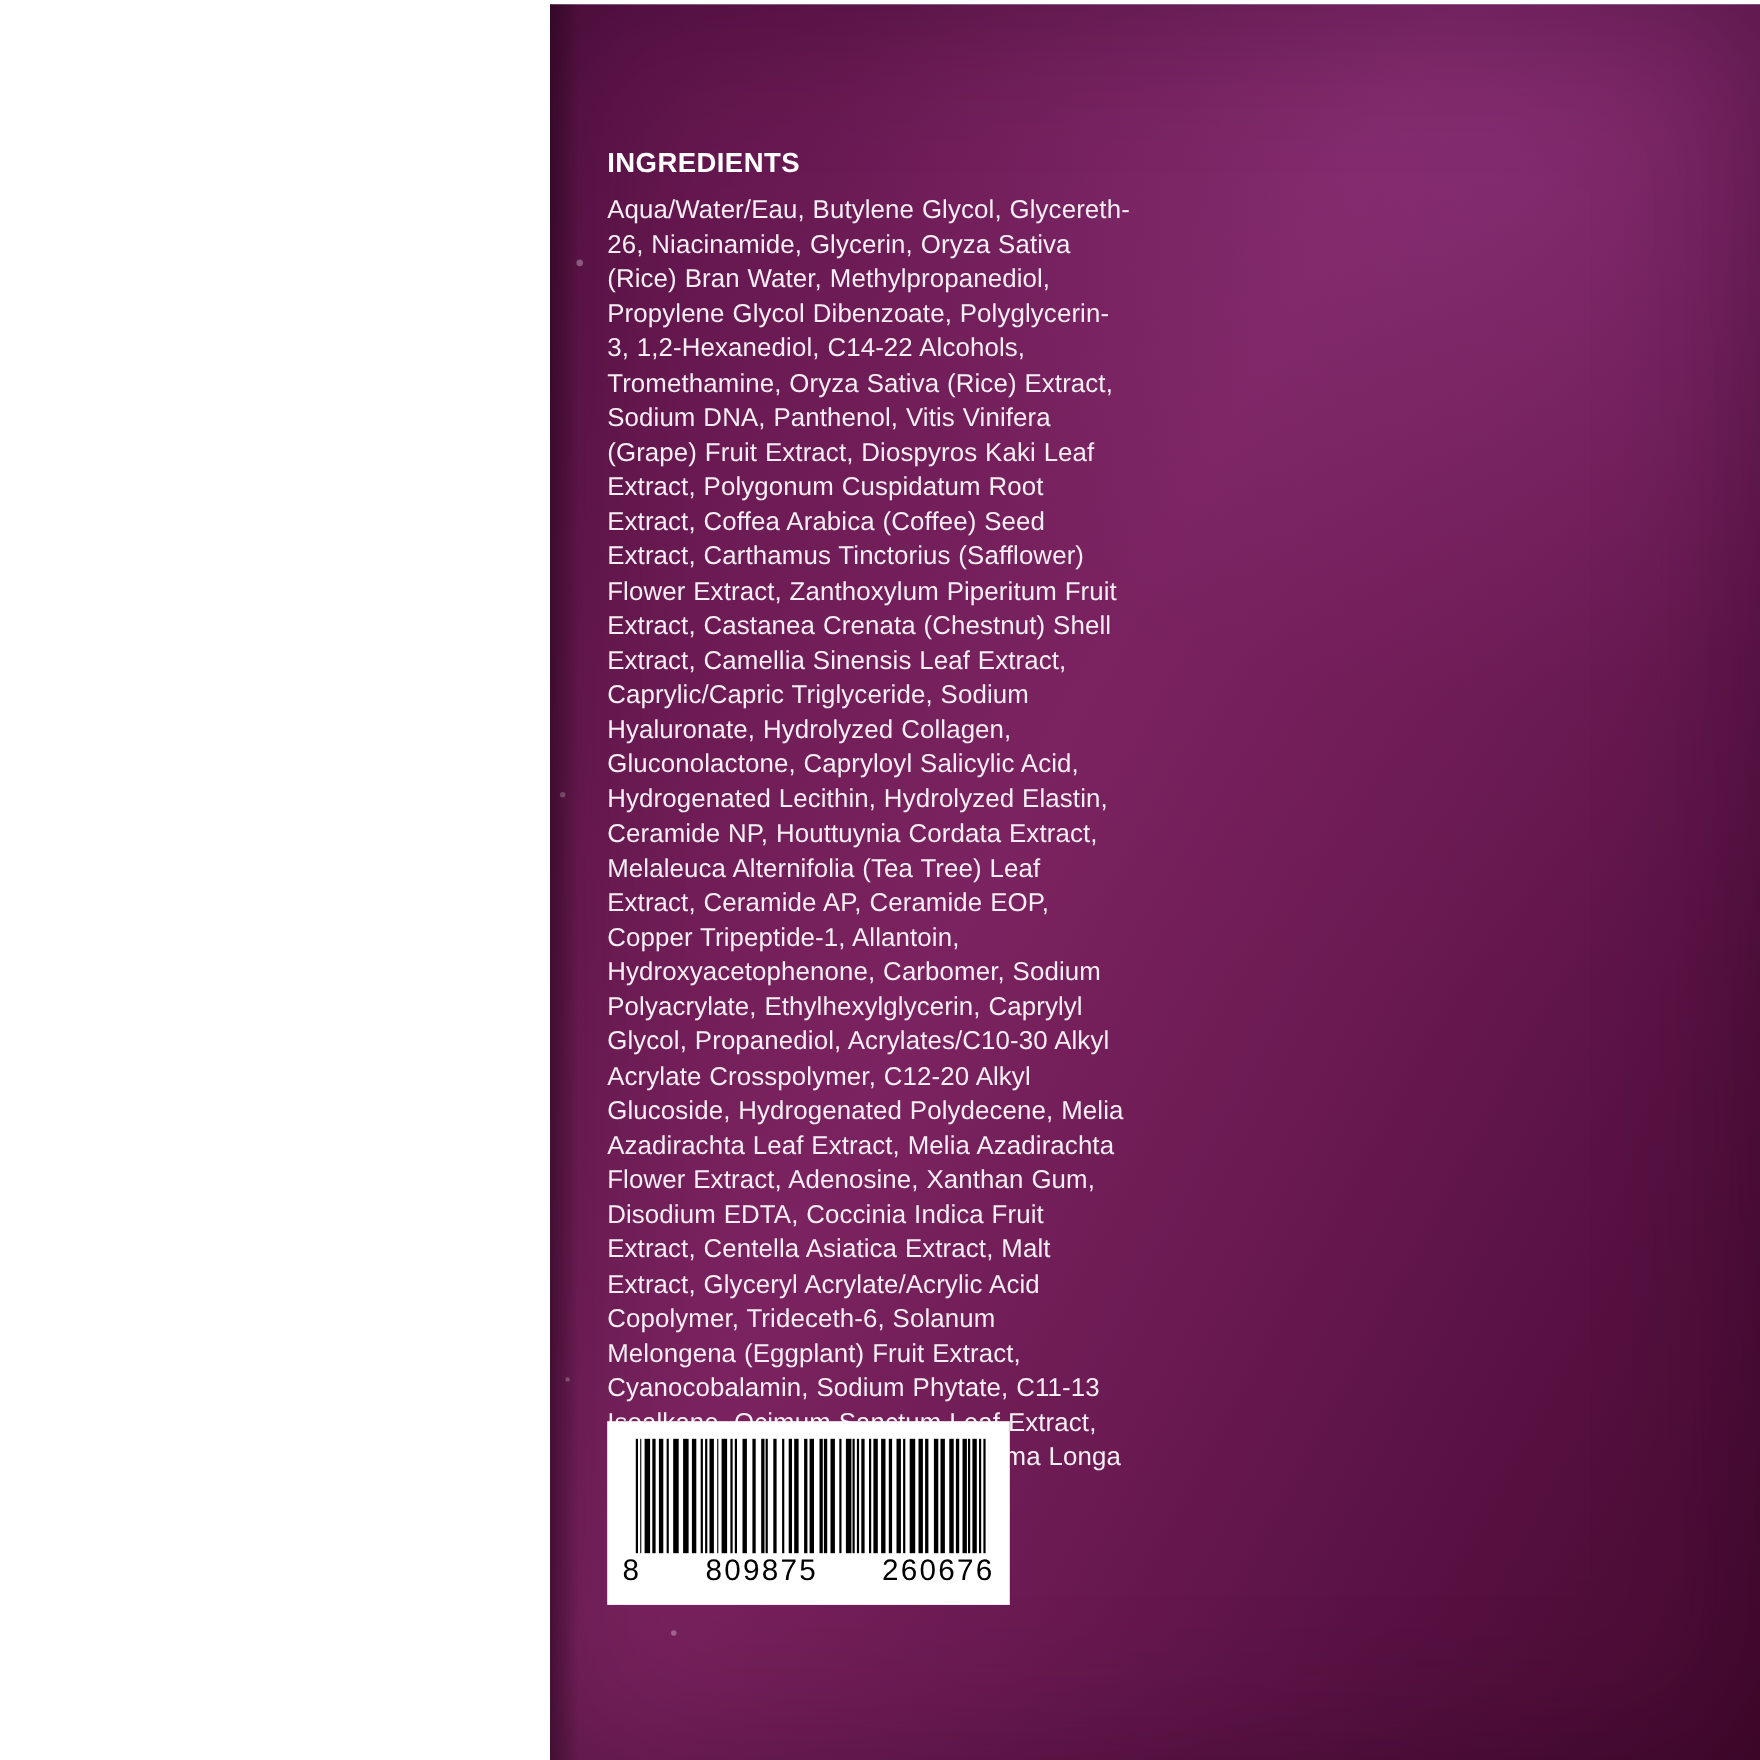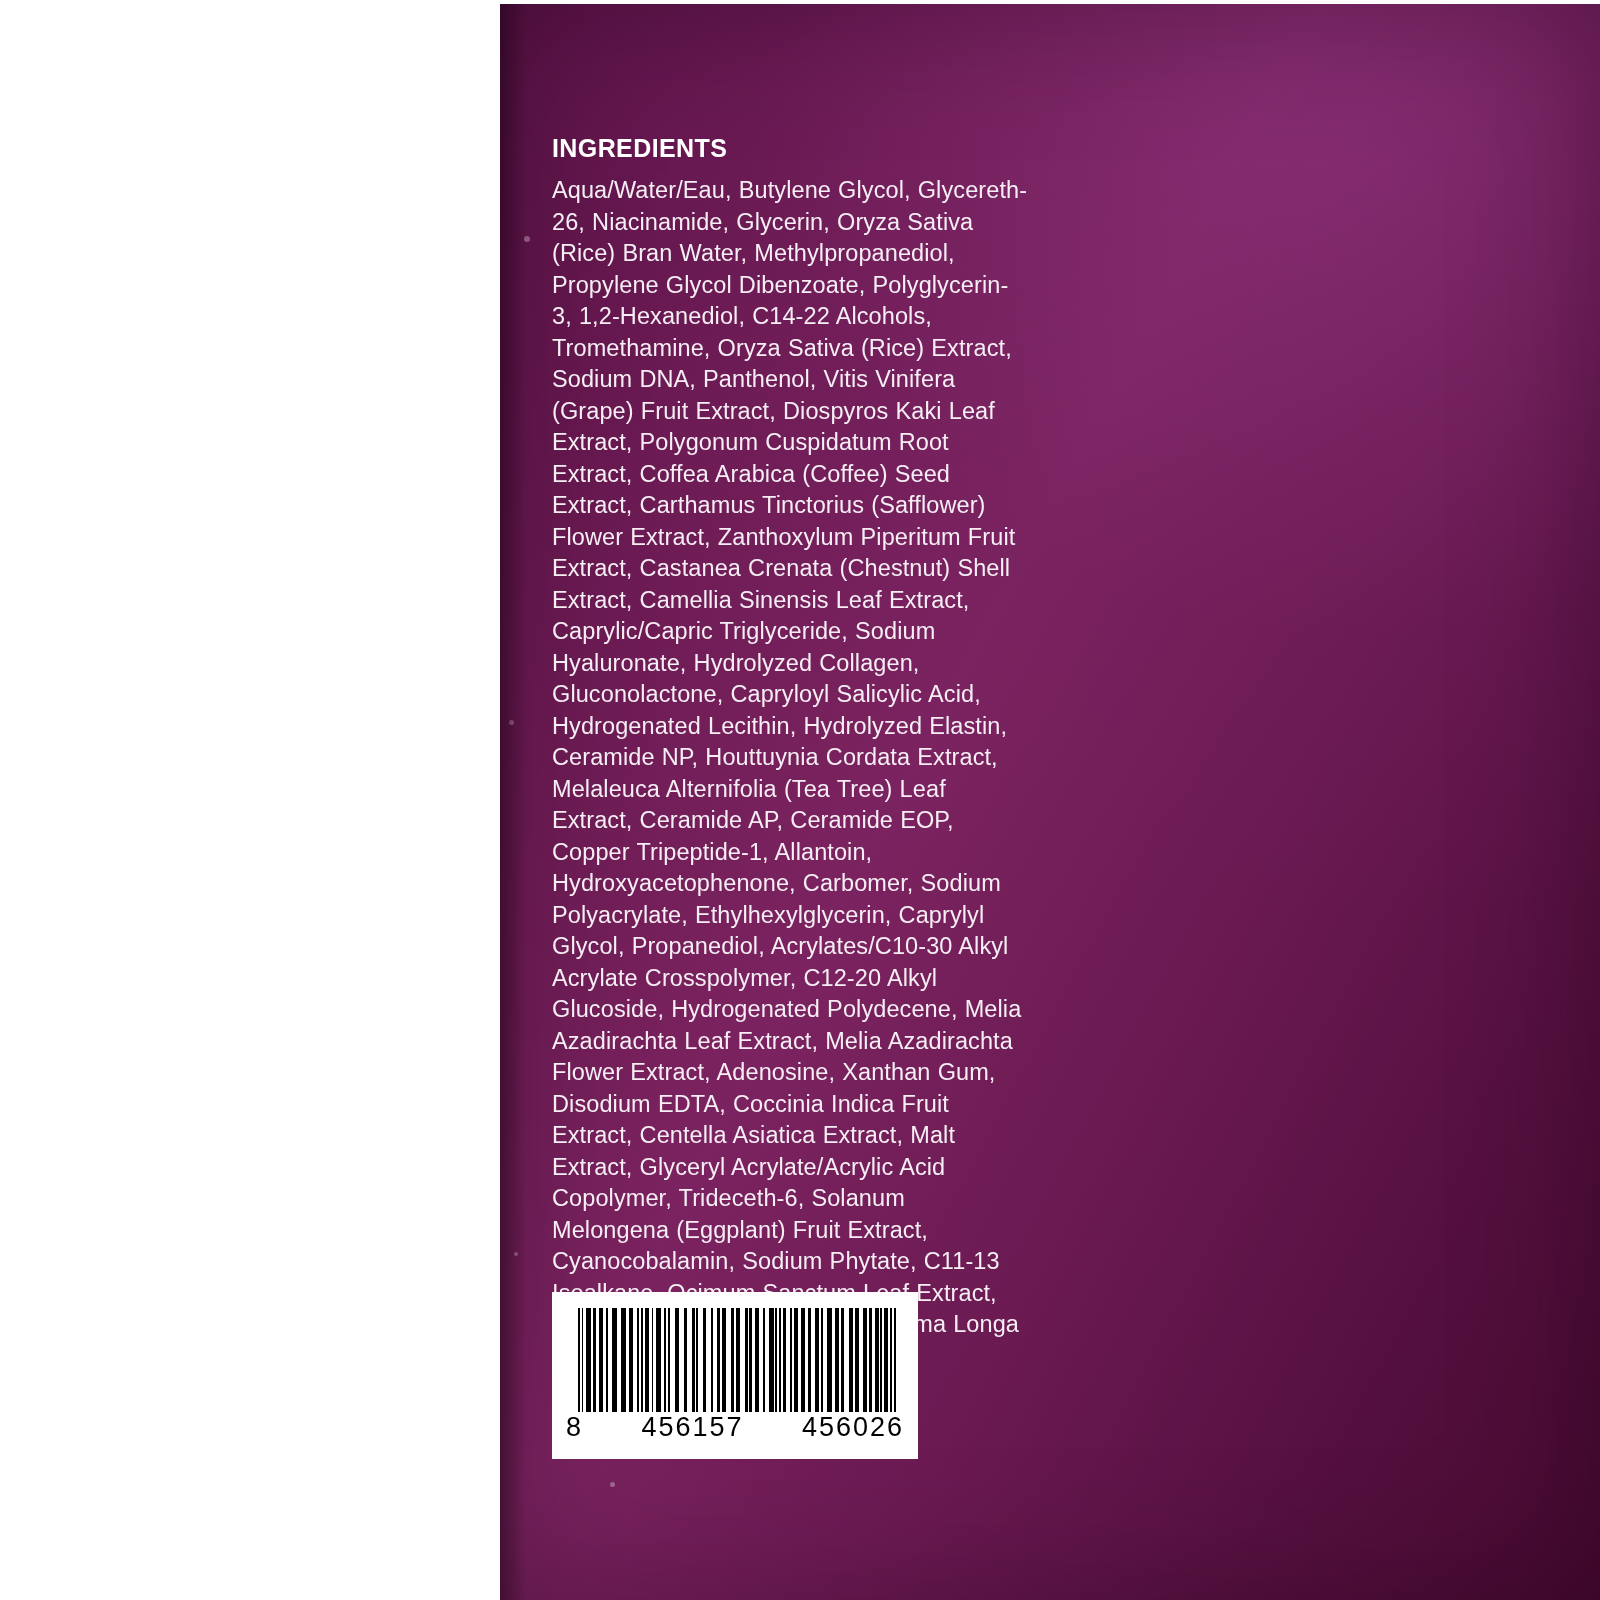--- a/index.html
+++ b/index.html
@@ -263,22 +263,22 @@
             <i style="width:2px"></i>
             <i style="width:2px;background:transparent"></i>
             <i style="width:4px"></i>
             <i style="width:3px;background:transparent"></i>
             <i style="width:2px"></i>
             <i style="width:2px;background:transparent"></i>
             <i style="width:2px"></i>
           </div>
         <div id="bar-digits">
           <span>8</span>
-          <span>456157</span>
-          <span>456026</span>
+          <span>809875</span>
+          <span>260676</span>
         </div>
       </div>
 
 
     </div>
 
   </div>
 </div>
 
 </body></html>

